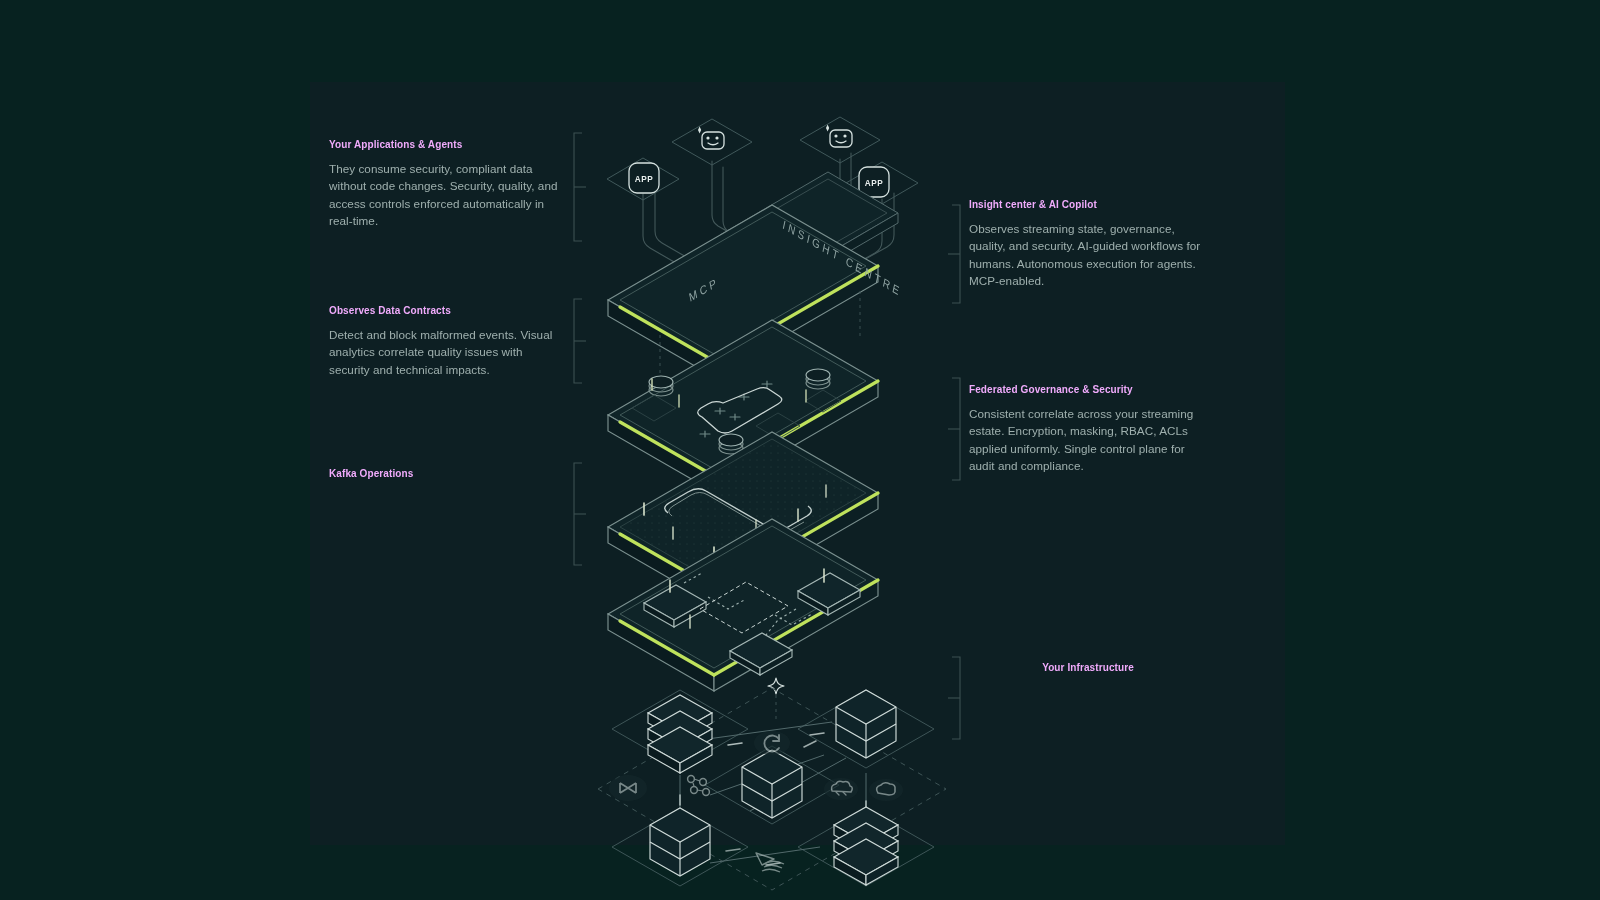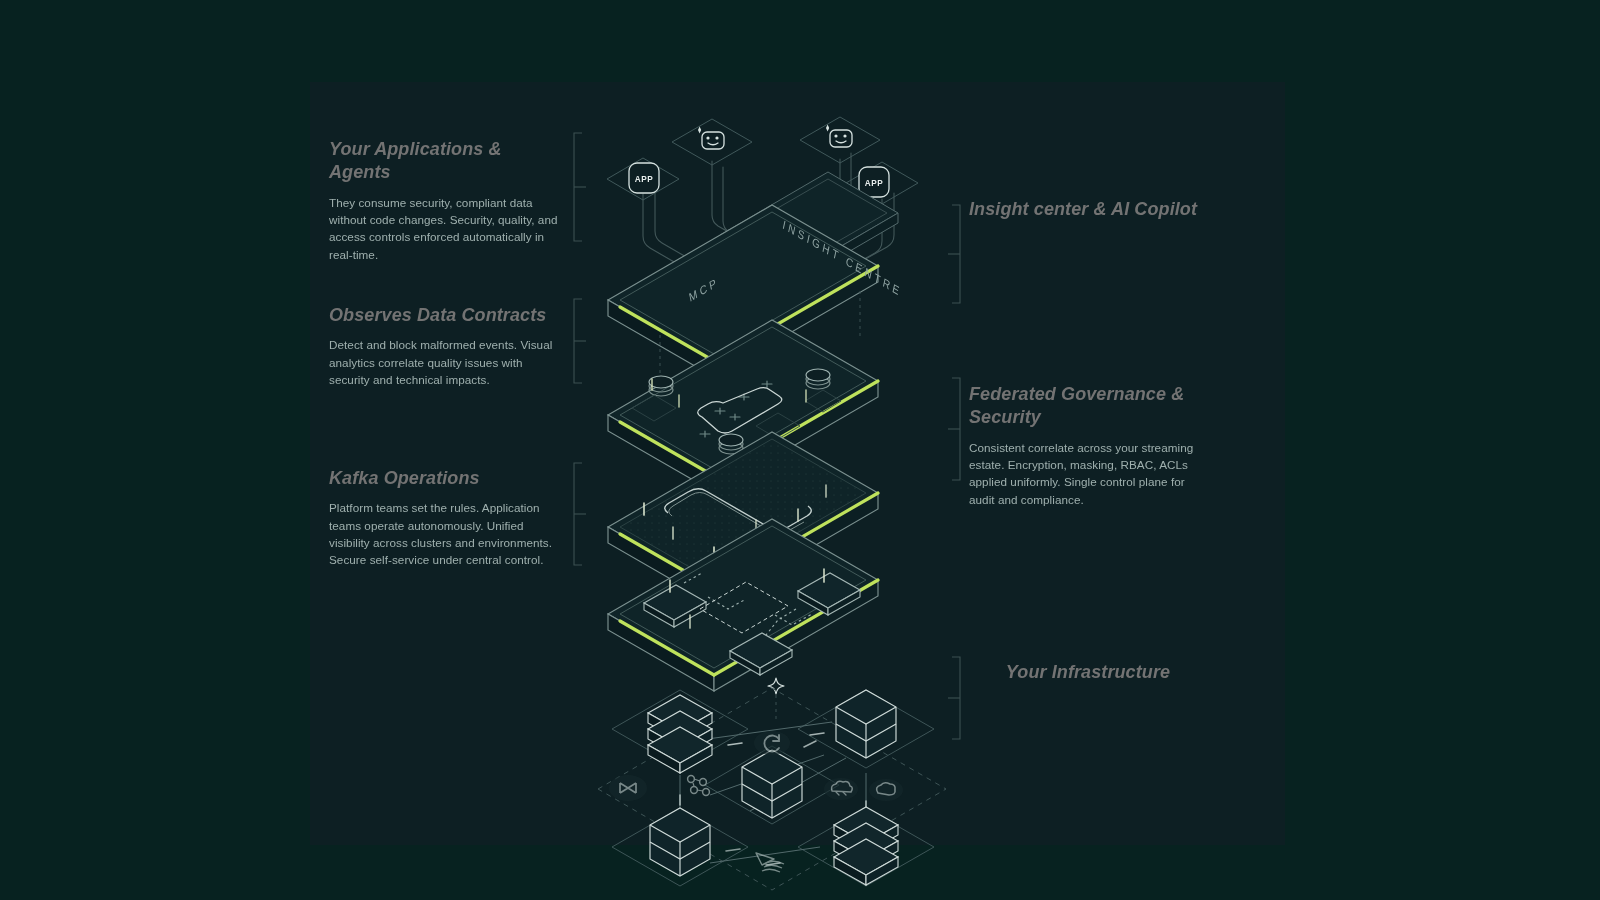--- a/index.html
+++ b/index.html
@@ -15,22 +15,22 @@
   
   #panel{
     position:absolute; left:310px; top:82px;
     width:975px; height:763px;
     background:#0d1f23;
   }
 
   
   .callout{ position:absolute; width:232px; }
   .callout .c-title{
-    font-size:18px; font-weight:700; color:#737373;
-    letter-spacing:.1px; line-height:1.3; margin-bottom:9px;font-style:italic;
+    font-size:10px; font-weight:700; color:#f0abfc;
+    letter-spacing:.1px; line-height:1.3; margin-bottom:9px;
   }
   .callout .c-body{
     font-size:11.7px; font-weight:400; color:#9fb0ae;
     line-height:1.48; letter-spacing:.05px;
   }
   .callout.right .c-title{ margin-bottom:9px; }
 
   
   .bracket{ position:absolute; }
 
@@ -59,25 +59,25 @@
     <div class="c-body">They consume security, compliant data without code changes. Security, quality, and access controls enforced automatically in real-time.</div>
   </div>
 
   <div class="callout left" style="left:329px; top:304px;">
     <div class="c-title">Observes Data Contracts</div>
     <div class="c-body">Detect and block malformed events. Visual analytics correlate quality issues with security and technical impacts.</div>
   </div>
 
   <div class="callout left" style="left:329px; top:467px;">
     <div class="c-title">Kafka Operations</div>
-    <div class="c-body">Platform teams set the rules. Application teams operate autonomously. Unified visibility across clusters and environments. Secure self-service under central control.</div>
   </div>
 
   <div class="callout right" style="left:969px; top:198px;">
     <div class="c-title">Insight center &amp; AI Copilot</div>
+    <div class="c-body">Observes streaming state, governance, quality, and security. AI-guided workflows for humans. Autonomous execution for agents. MCP-enabled.</div>
   </div>
 
   <div class="callout right" style="left:969px; top:383px; width:240px;">
     <div class="c-title">Federated Governance &amp; Security</div>
     <div class="c-body">Consistent correlate across your streaming estate. Encryption, masking, RBAC, ACLs applied uniformly. Single control plane for audit and compliance.</div>
   </div>
 
   <div class="callout right" style="left:969px; top:661px; width:238px;text-align:center;">
     <div class="c-title">Your Infrastructure</div>
   </div>

